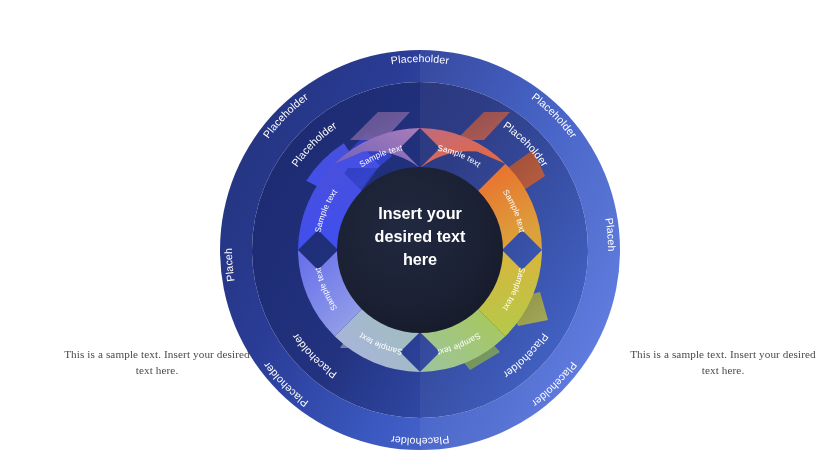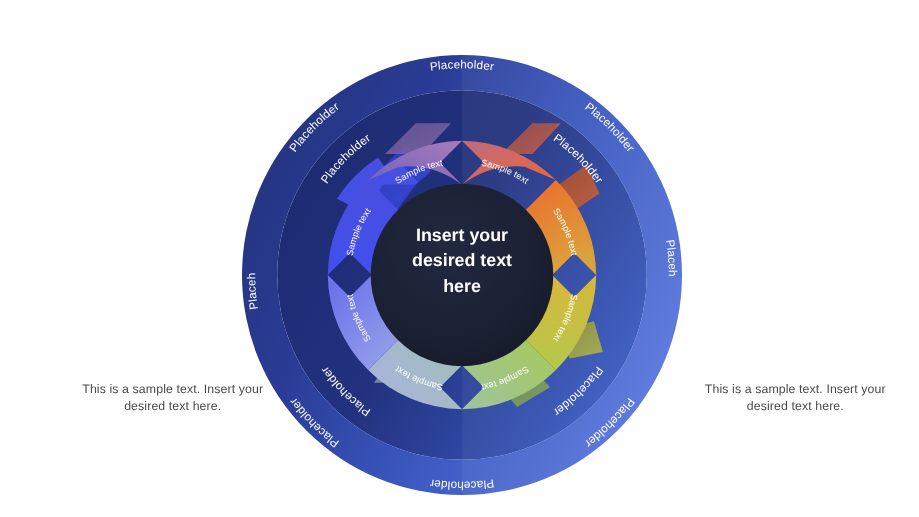--- a/index.html
+++ b/index.html
@@ -27,20 +27,21 @@
     height: 470px;
   }
   .caption {
     position: absolute;
     width: 190px;
     font-size: 11.2px;
     line-height: 1.45;
     color: #4a4a4a;
     text-align: center;
     letter-spacing: 0.1px;
+    font-family: Liberation Serif, serif;
   }
   #caption-left  { left: 62px;  top: 346px; }
   #caption-right { left: 628px; top: 346px; }
   .svg-text {
     font-family: "Liberation Sans", sans-serif;
     fill: #ffffff;
   }
   .ph-label {
     font-size: 10.6px;
     letter-spacing: 0.15px;

